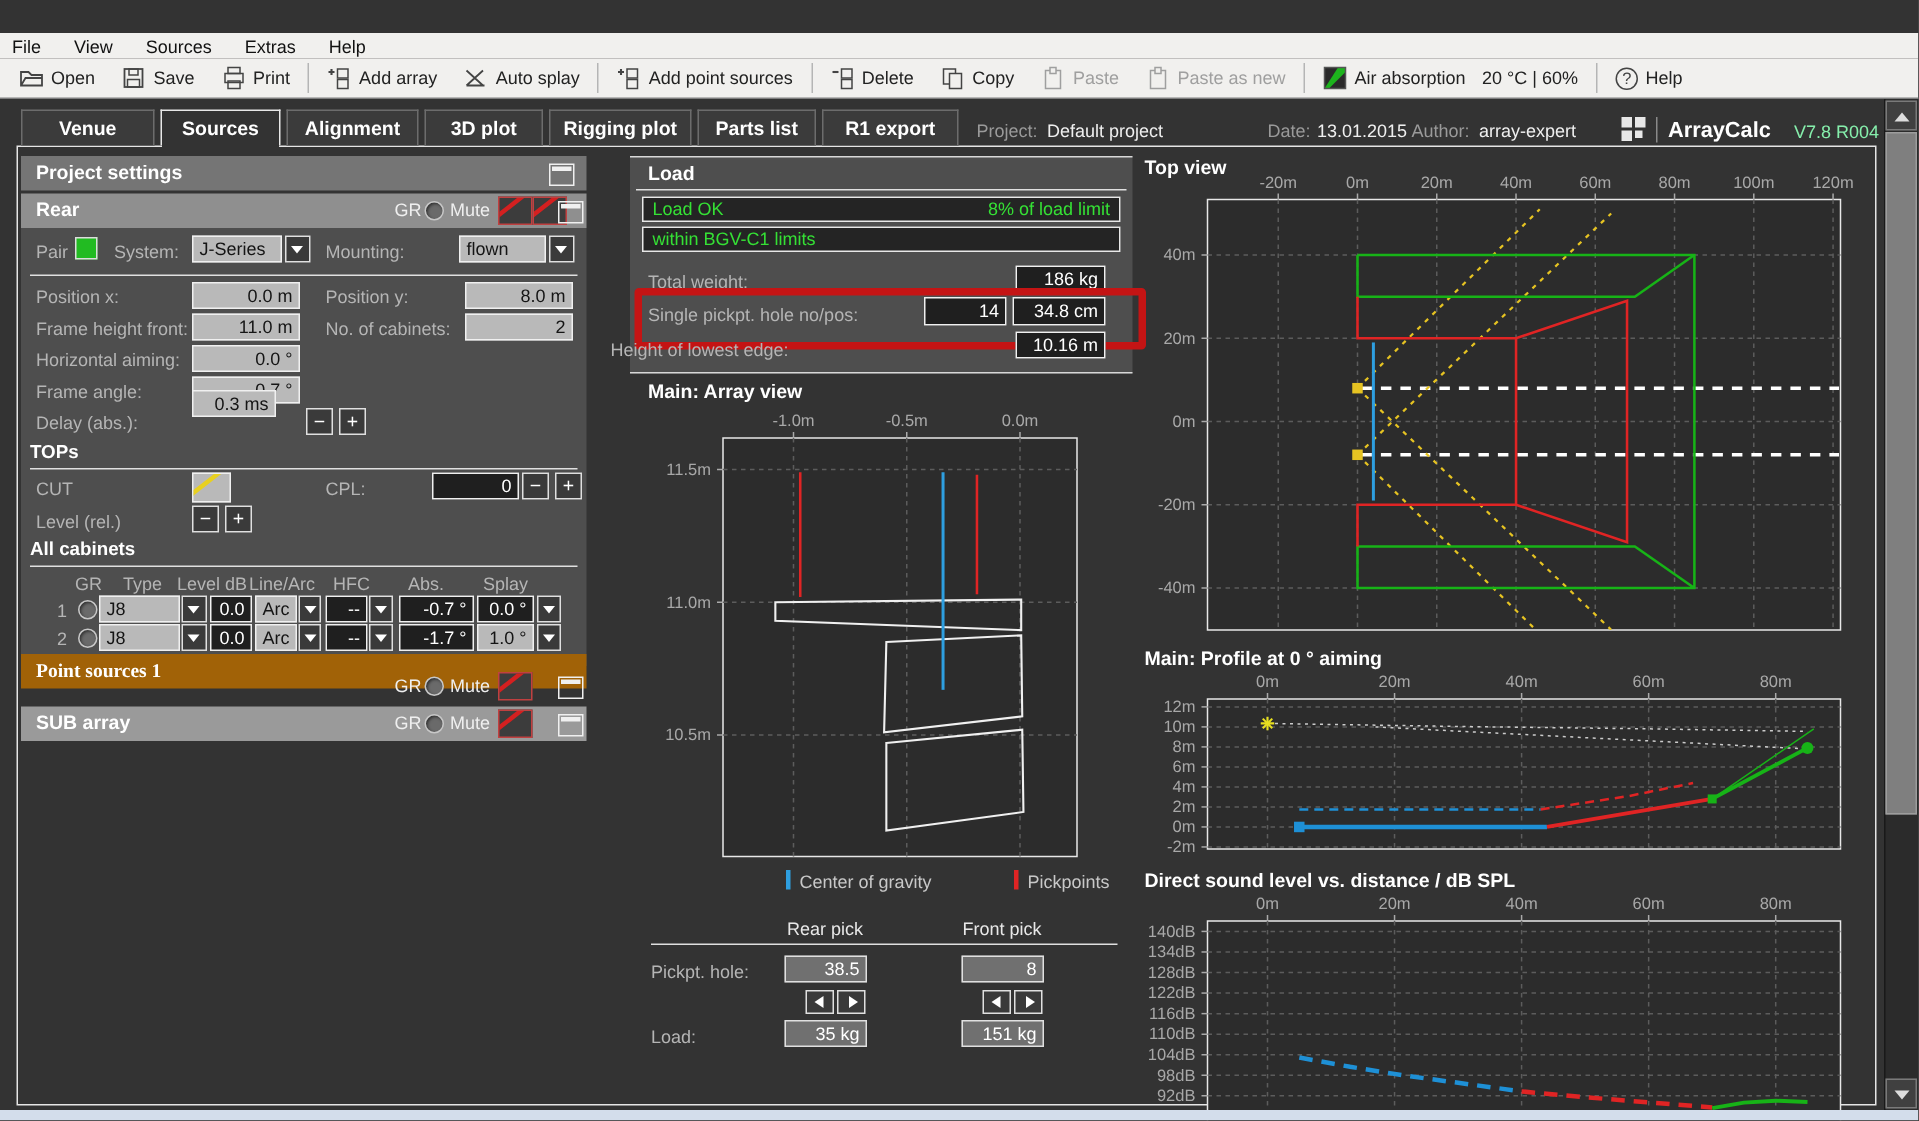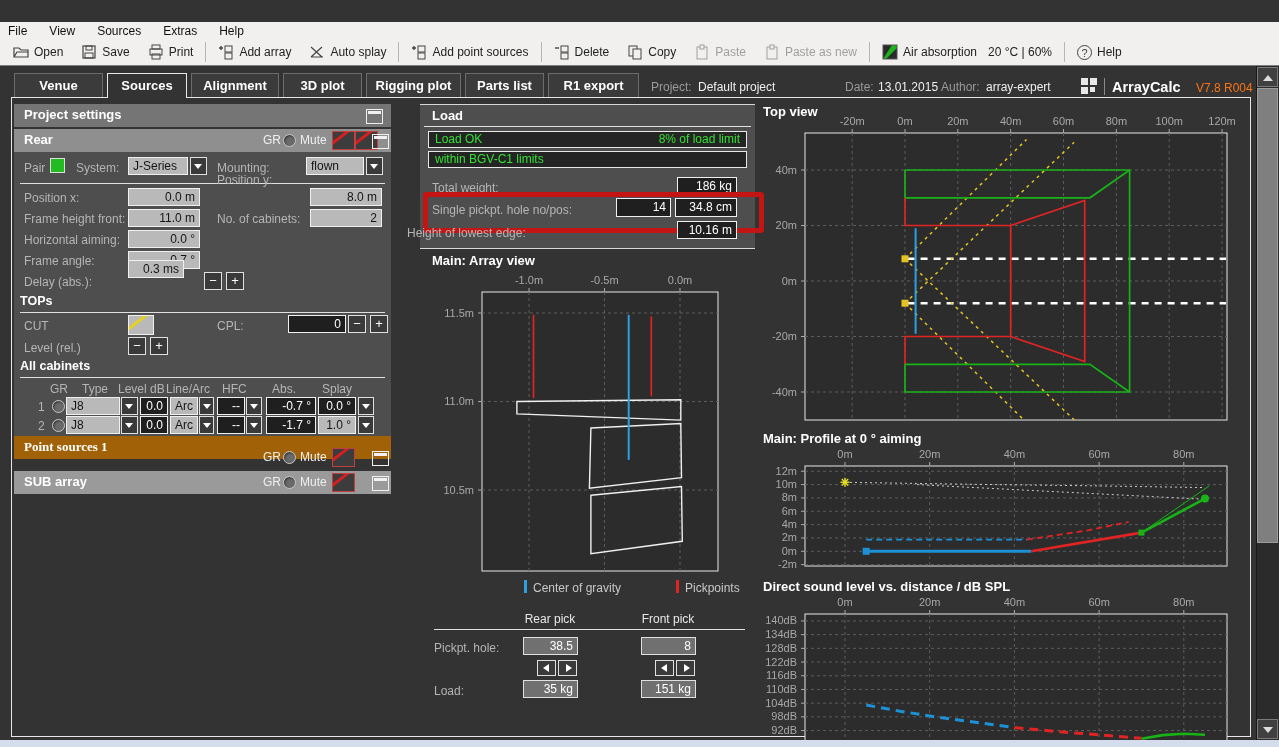--- a/index.html
+++ b/index.html
@@ -205,21 +205,21 @@
   <span class="abs" style="left:1080px;top:77px;">
     <svg width="20" height="18">
         <rect x="1" y="1" width="7" height="7" fill="#e8e8e8"></rect>
         <rect x="10" y="1" width="7" height="7" fill="#e8e8e8"></rect>
         <rect x="1" y="10" width="7" height="7" fill="#e8e8e8"></rect>
         <rect x="10" y="10" width="5" height="5" fill="#e8e8e8"></rect>
       </svg>
   </span>
   <span class="abs" style="left:1104px;top:78px;width:1px;height:17px;background:#8a8a8a;"></span>
   <span class="abs" style="left:1112px;top:79px;color:#fff;font-weight:bold;font-size:14.5px;">ArrayCalc</span>
-  <span class="abs" style="left:1196px;top:81px;color:#f97316;font-size:12px;">V7.8 R004</span>
+  <span class="abs" style="left:1196px;top:81px;color:#86efac;font-size:12px;">V7.8 R004</span>
 
   <div class="hdr" style="top:104px;background:#757575;">
     <span>Project settings</span>
     <span class="panelbox" style="right:8px;top:5px;"></span>
   </div>
 
   <div class="hdr" style="top:129px;background:#8f8f8f;">
     <span>Rear</span>
   </div>
   <span class="lbl" style="left:263px;top:133px;color:#efefef;">GR</span>
@@ -236,21 +236,21 @@
   <span class="lbl" style="left:76px;top:161px;">System:</span>
   <span class="fld" style="left:128px;top:157px;width:60px;text-align:left;">J-Series</span>
   <span class="dd" style="left:190px;top:157px;"></span>
   <span class="lbl" style="left:217px;top:161px;">Mounting:</span>
   <span class="fld" style="left:306px;top:157px;width:58px;text-align:left;">flown</span>
   <span class="dd" style="left:366px;top:157px;"></span>
   <div class="sep" style="left:20px;top:183px;width:365px;"></div>
 
   <span class="lbl" style="left:24px;top:191px;">Position x:</span>
   <span class="fld" style="left:128px;top:188px;width:72px;">0.0 m</span>
-  <span class="lbl" style="left:217px;top:173px;">Position y:</span>
+  <span class="lbl" style="left:217px;top:191px;">Position y:</span>
   <span class="fld" style="left:310px;top:188px;width:72px;">8.0 m</span>
 
   <span class="lbl" style="left:24px;top:212px;">Frame height front:</span>
   <span class="fld" style="left:128px;top:209px;width:72px;">11.0 m</span>
   <span class="lbl" style="left:217px;top:212px;">No. of cabinets:</span>
   <span class="fld" style="left:310px;top:209px;width:72px;">2</span>
 
   <span class="lbl" style="left:24px;top:233px;">Horizontal aiming:</span>
   <span class="fld" style="left:128px;top:230px;width:72px;">0.0 °</span>
 

